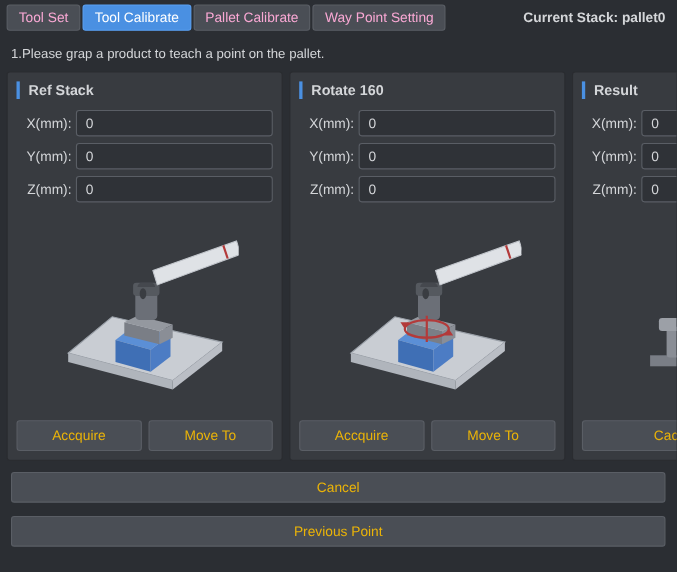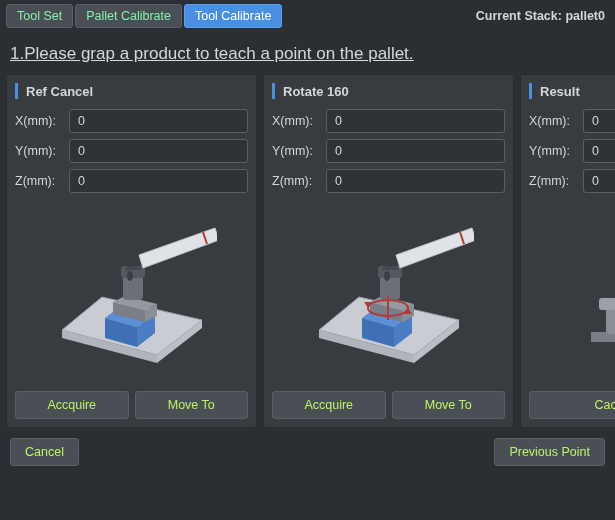--- a/index.html
+++ b/index.html
@@ -16,40 +16,39 @@
     display: flex;
     align-items: center;
     padding: 4px 6px 2px 6px;
     gap: 2px;
   }
   .tab {
     padding: 4px 10px;
     background: #4a4e55;
     border: 1px solid #5a5e65;
     border-radius: 3px;
-    color: #86efac;
+    color: #f9a8d4;
     cursor: pointer;
     font-size: 12.5px;
   }
   .tab.active {
     background: #4a90e2;
     color: #fff;
     border-color: #5aa0f2;
   }
   .stack-label {
     margin-left: auto;
     padding-right: 4px;
     font-size: 12.5px;
     font-weight: bold;
   }
   .instructions {
     padding: 8px 10px 4px 10px;
-    font-size: 17px;
+    font-size: 12px;
     line-height: 1.9;
-    text-decoration: underline;
   }
   .panels {
     display: flex;
     gap: 6px;
     padding: 0 6px;
   }
   .panel {
     flex: 1;
     background: #383b40;
     border: 1px solid #2a2c30;
@@ -74,21 +73,21 @@
     margin-right: 8px;
   }
   .coord-row {
     display: flex;
     align-items: center;
     margin-bottom: 6px;
     gap: 4px;
   }
   .coord-label {
     width: 50px;
-    text-align: left;
+    text-align: right;
     font-size: 12.5px;
   }
   .coord-input {
     flex: 1;
     background: #2f3237;
     border: 1px solid #5a5e65;
     border-radius: 3px;
     color: #d4d6d9;
     padding: 4px 8px;
     font-size: 12.5px;
@@ -105,52 +104,54 @@
   }
   .panel-buttons {
     display: flex;
     gap: 6px;
   }
   .btn {
     flex: 1;
     background: #4a4e55;
     border: 1px solid #5a5e65;
     border-radius: 3px;
-    color: #bef264;
+    color: #eab308;
     padding: 6px 4px;
     font-size: 12.5px;
     cursor: pointer;
     text-align: center;
   }
   .footer {
     display: flex;
     padding: 10px 10px;
     gap: 6px;
+    flex-direction: column;
   }
   .footer .spacer { flex: 1; }
   .footer .btn { flex: 0 0 auto; padding: 6px 14px; }
 </style>
 </head>
 <body>
 
 <div class="tabbar">
   <div class="tab">Tool Set</div>
+  <div class="tab active">Tool Calibrate</div>
   <div class="tab">Pallet Calibrate</div>
-  <div class="tab active">Tool Calibrate</div>
+  <div class="tab">Way Point Setting</div>
   <div class="stack-label">Current Stack: pallet0</div>
 </div>
 
 <div class="instructions">
   <div>1.Please grap a product to teach a point on the pallet.</div>
 </div>
 
 <div class="panels">
 
   <div class="panel">
-    <div class="panel-title">Ref Cancel</div>
+    <div class="panel-title">Ref Stack</div>
     <div class="coord-row">
       <span class="coord-label">X(mm):</span>
       <input class="coord-input" value="0" style="">
     </div>
     <div class="coord-row">
       <span class="coord-label">Y(mm):</span>
       <input class="coord-input" value="0" style="">
     </div>
     <div class="coord-row">
       <span class="coord-label">Z(mm):</span>

